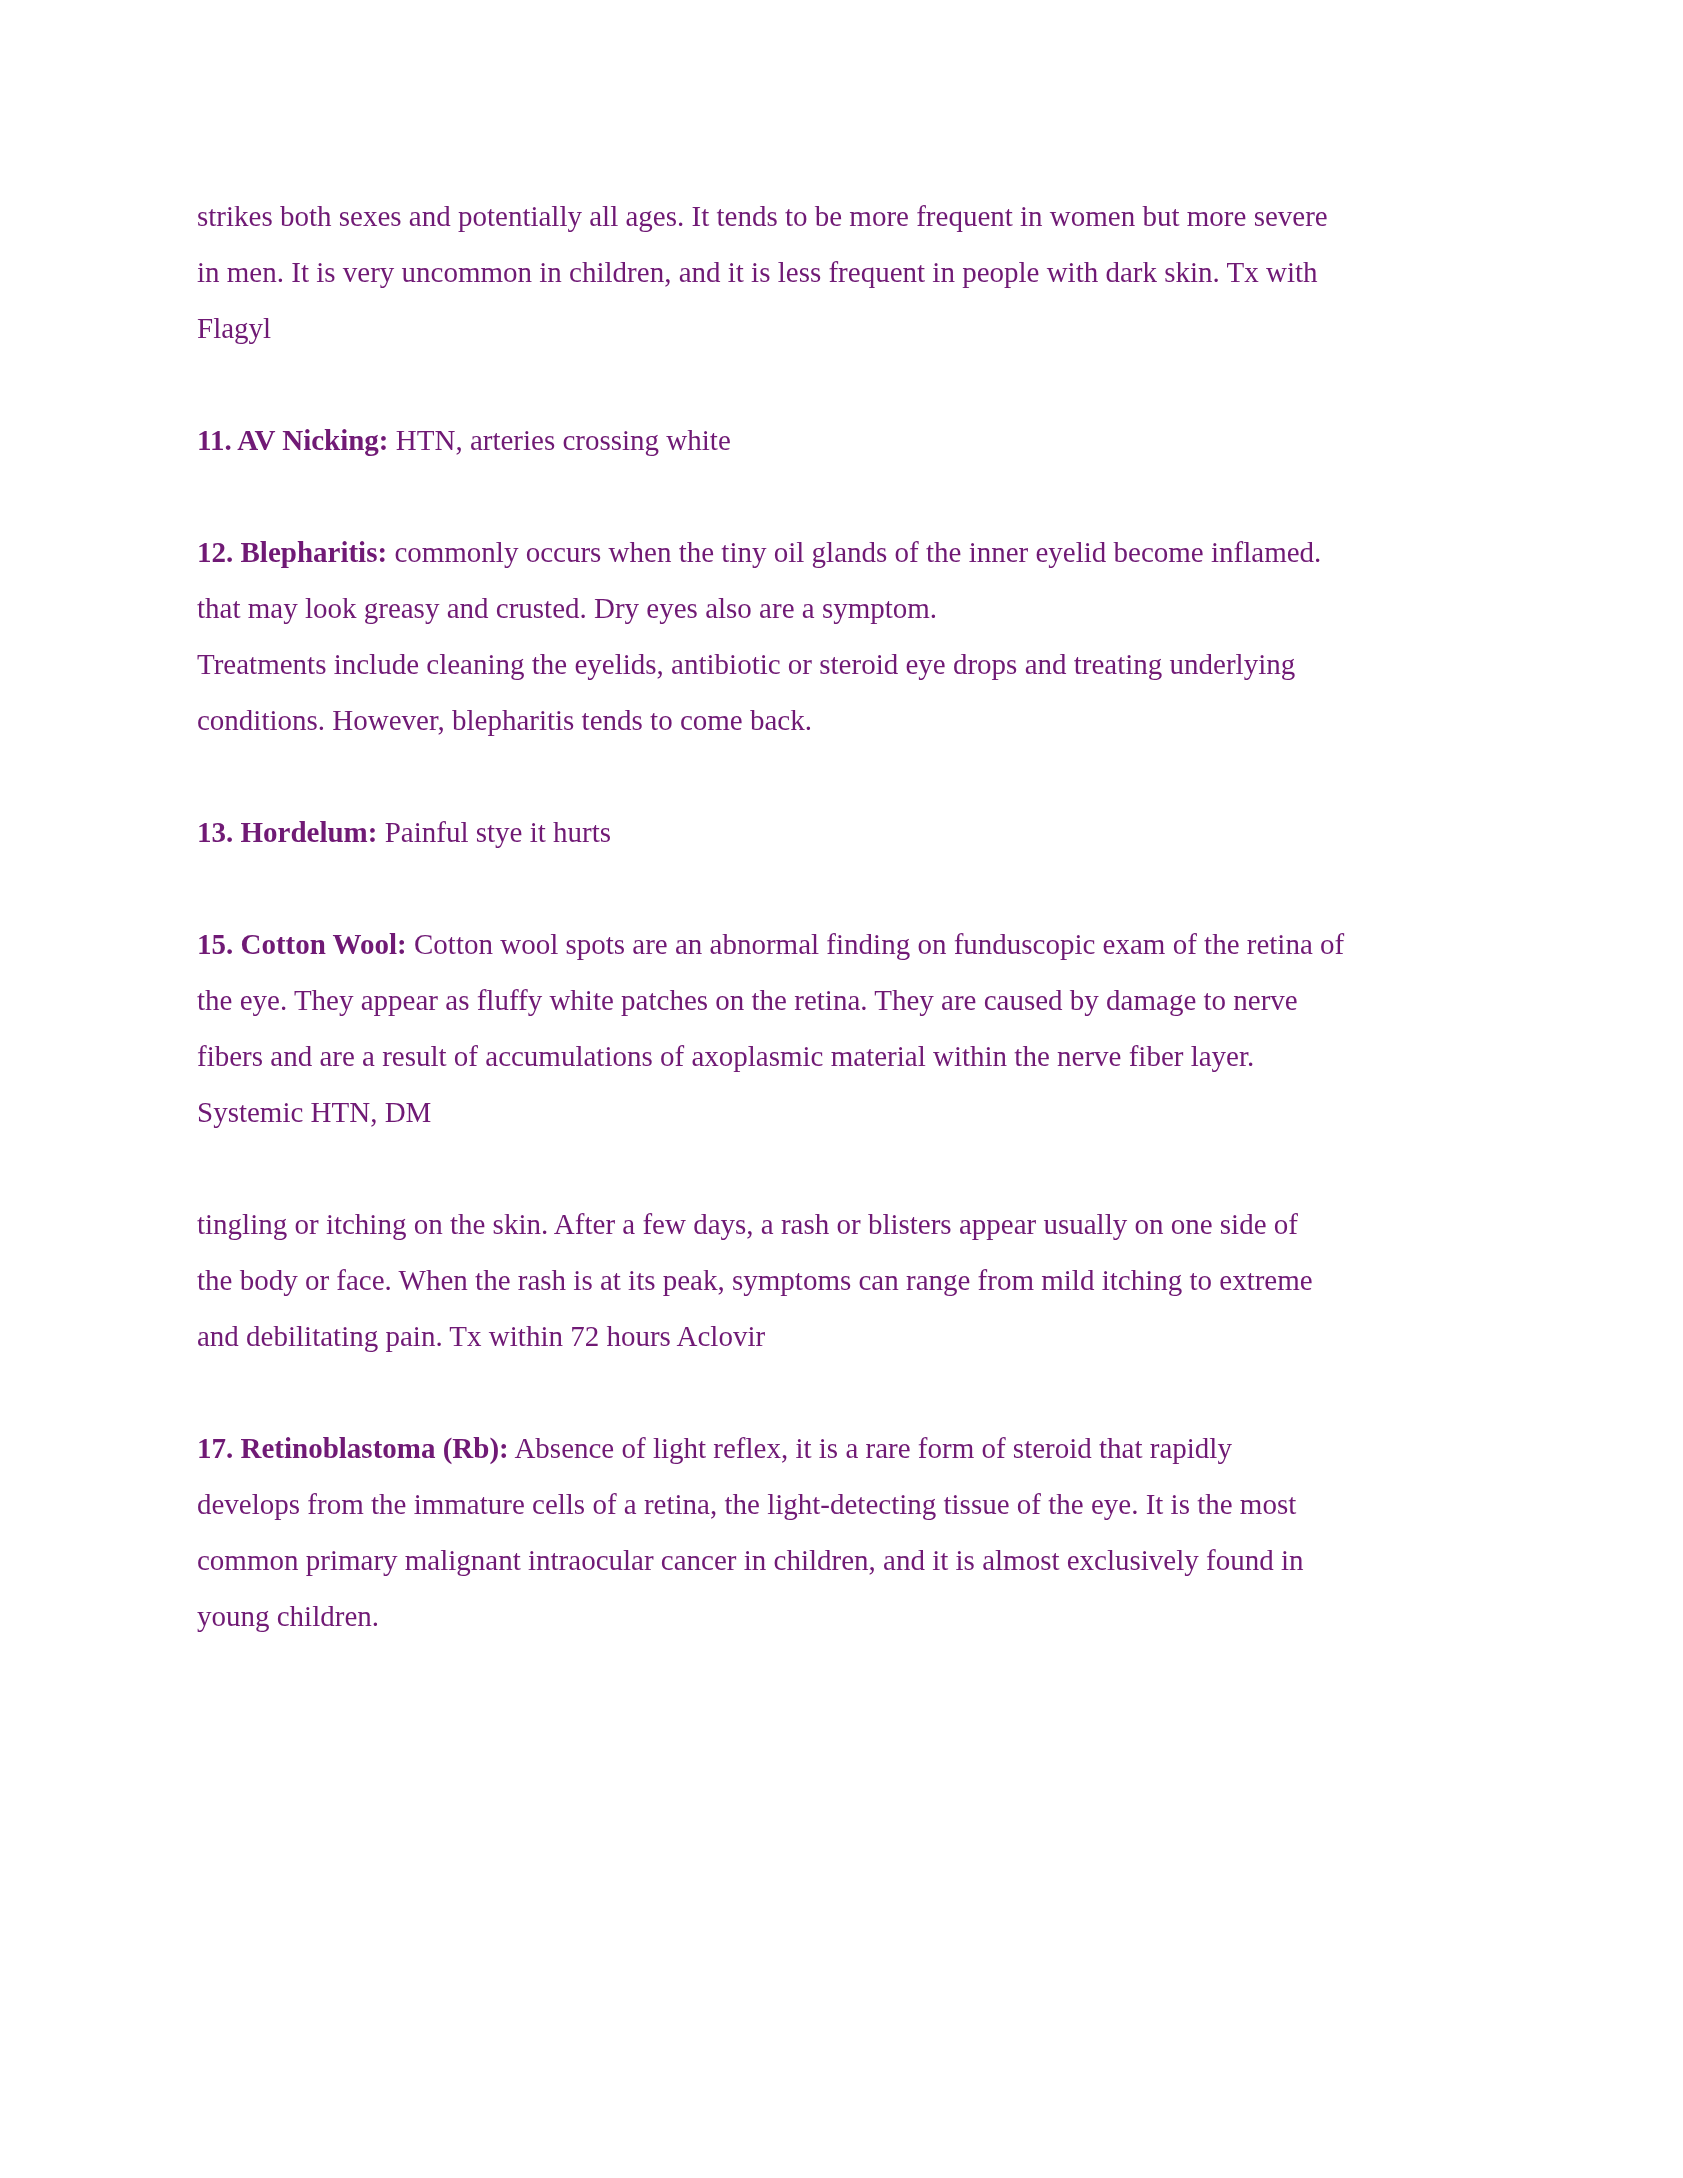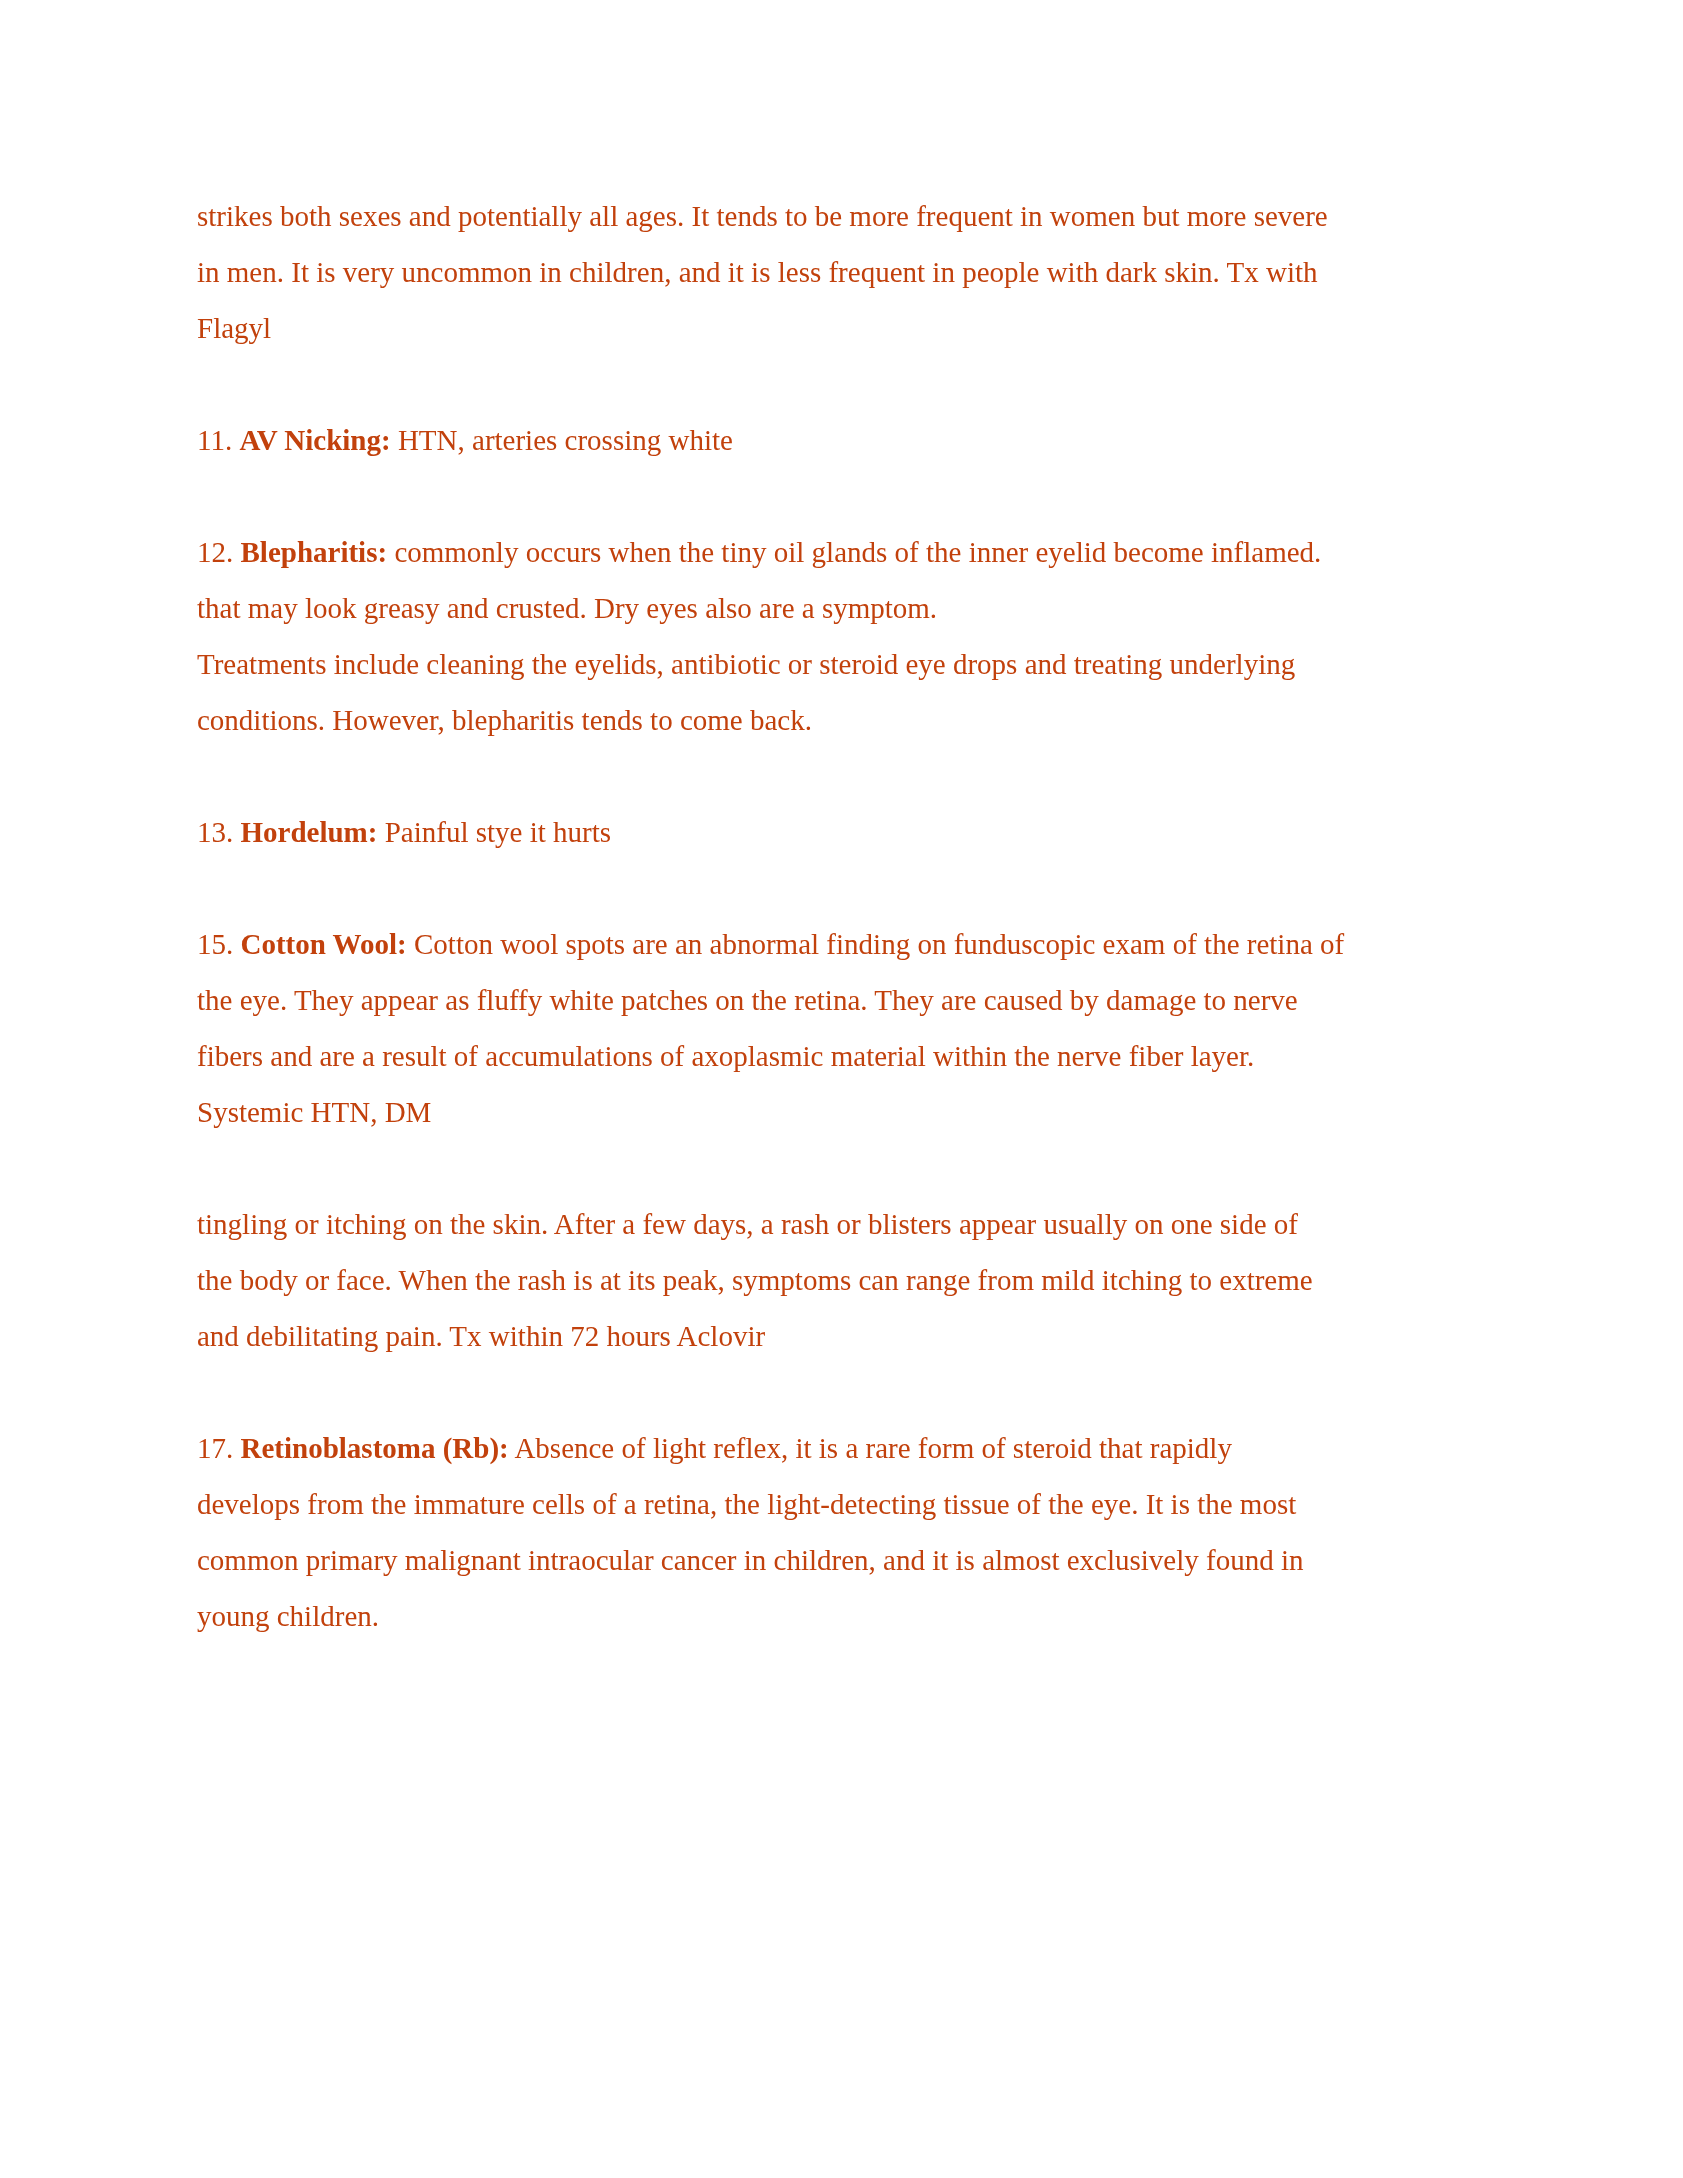--- a/index.html
+++ b/index.html
@@ -1,24 +1,24 @@
 <!DOCTYPE html>
 <html><head>
 <meta charset="utf-8">
 <style>
   html, body { margin: 0; padding: 0; background: #ffffff; }
   body { width: 1683px; height: 2178px; position: relative; overflow: hidden; }
   .page {
     position: absolute; left: 197px; top: 188px; width: 1287px;
     font-family: "Liberation Serif", "DejaVu Serif", serif;
-    font-size: 29px; line-height: 56px; color: #c2410c;
+    font-size: 29px; line-height: 56px; color: #701a75;
   }
   .para { margin: 0 0 56px 0; }
   .line { display: block; white-space: nowrap; }
-  .num { font-weight: normal; }
+  .num { font-weight: bold; }
   .term { font-weight: bold; }
 </style>
 </head>
 <body>
 
 <div class="page">
 
   <div class="para">
     <span class="line">strikes both sexes and potentially all ages. It tends to be more frequent in women but more severe</span>
     <span class="line">in men. It is very uncommon in children, and it is less frequent in people with dark skin. Tx with</span>

